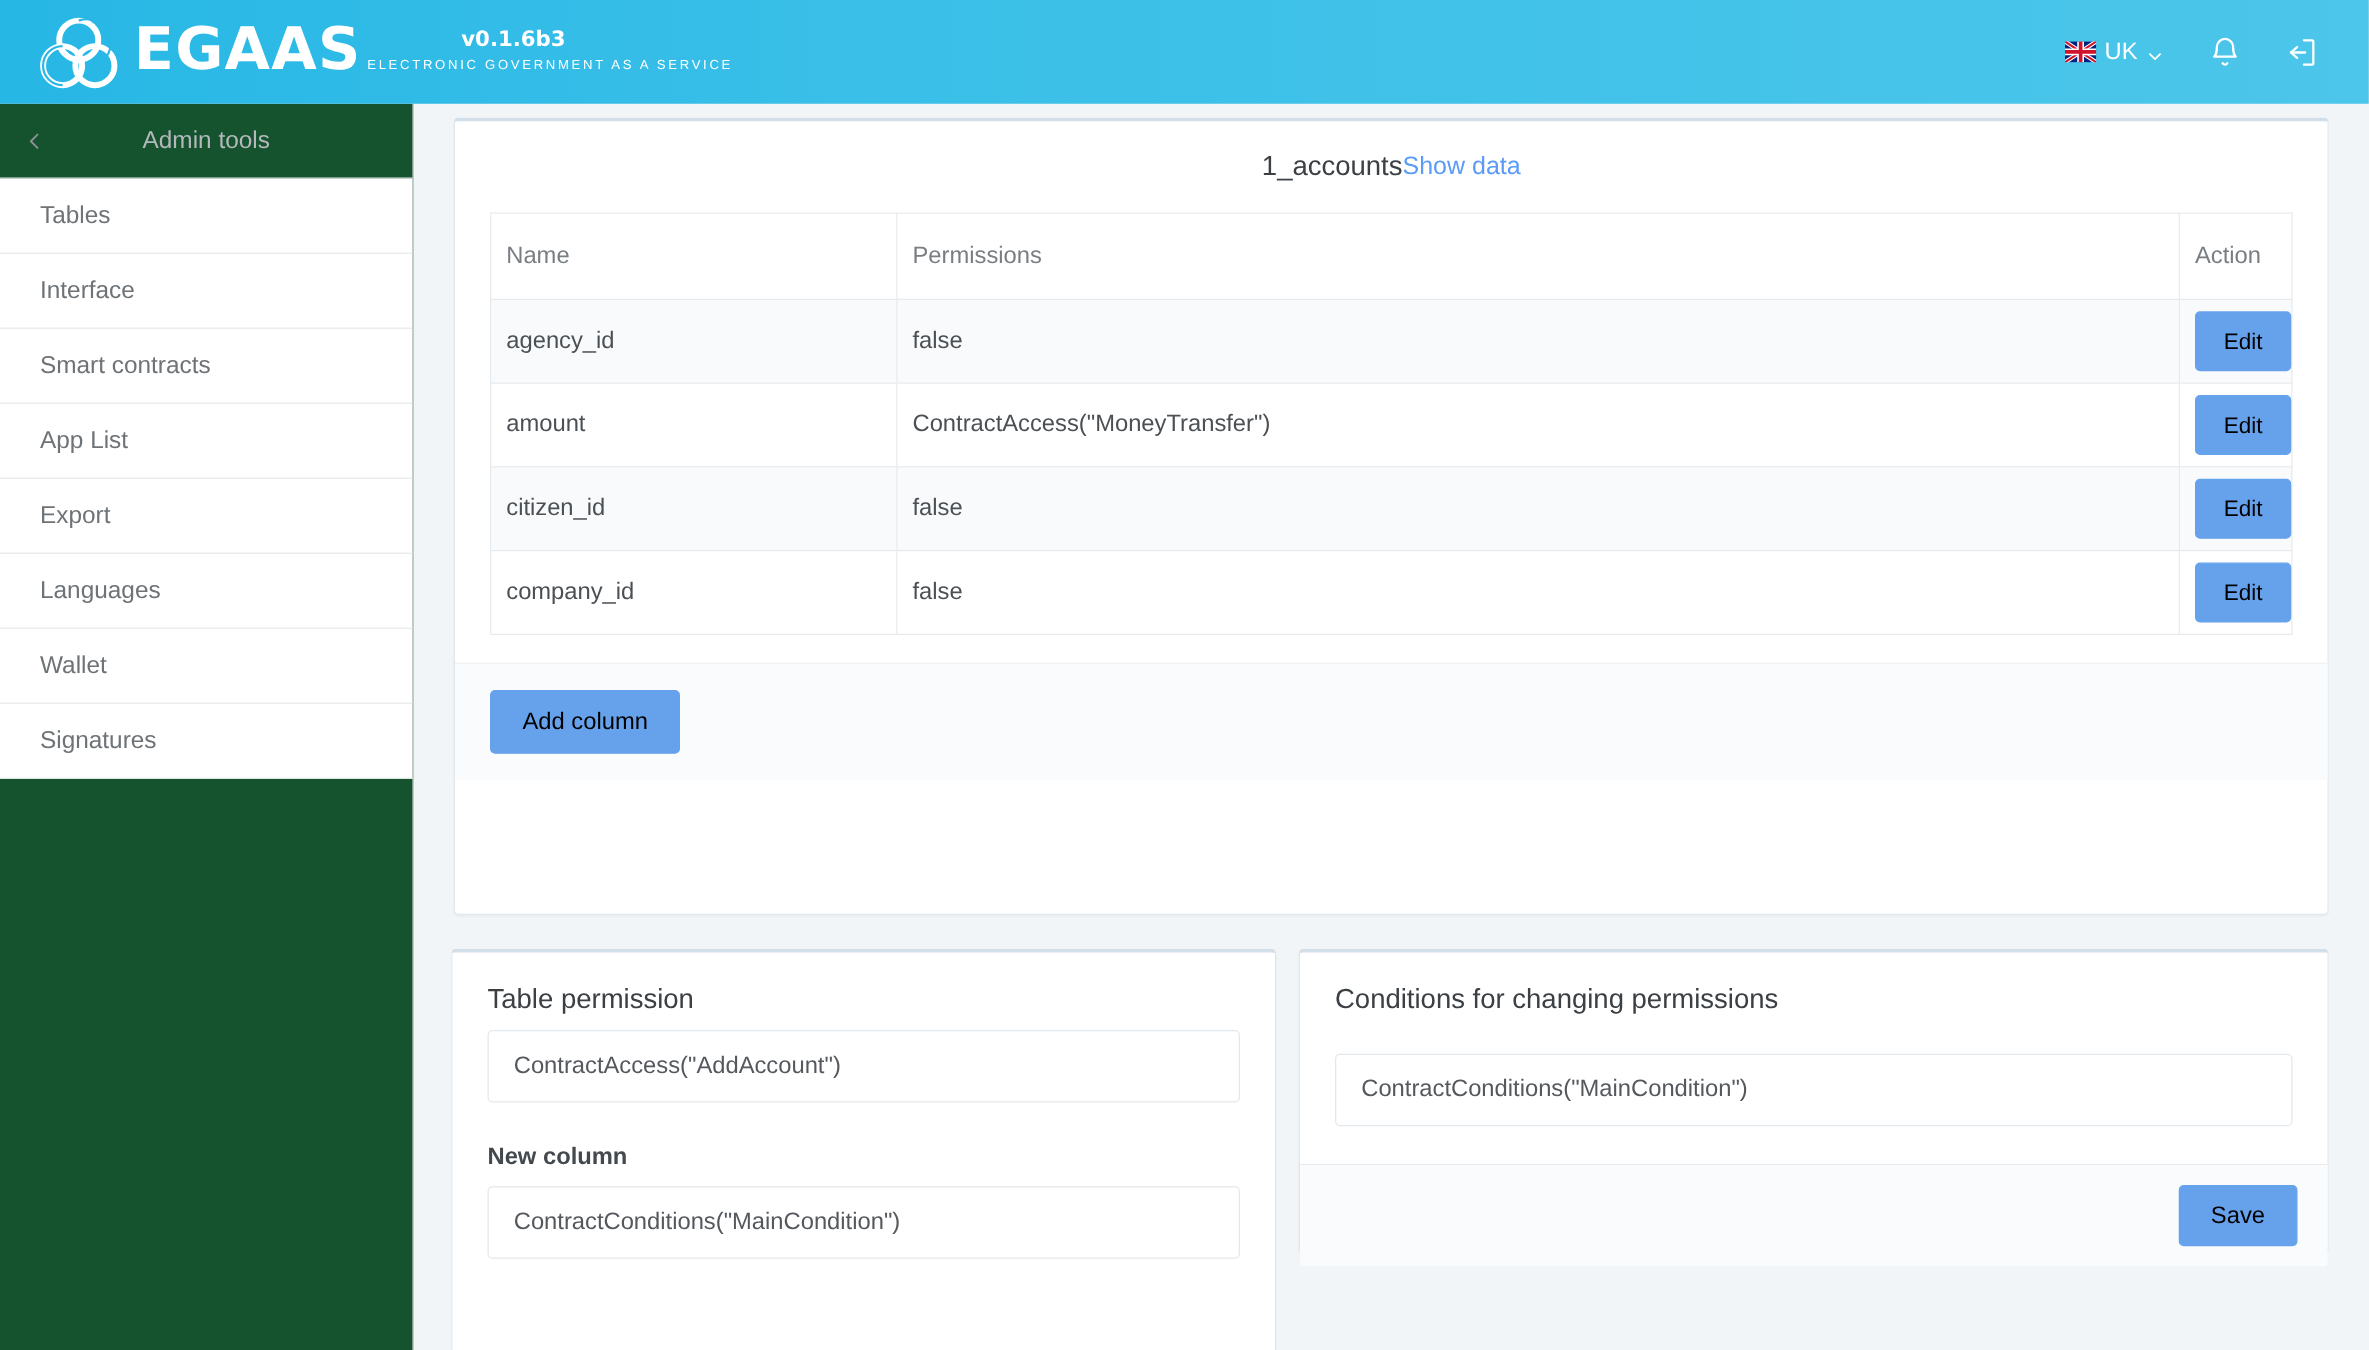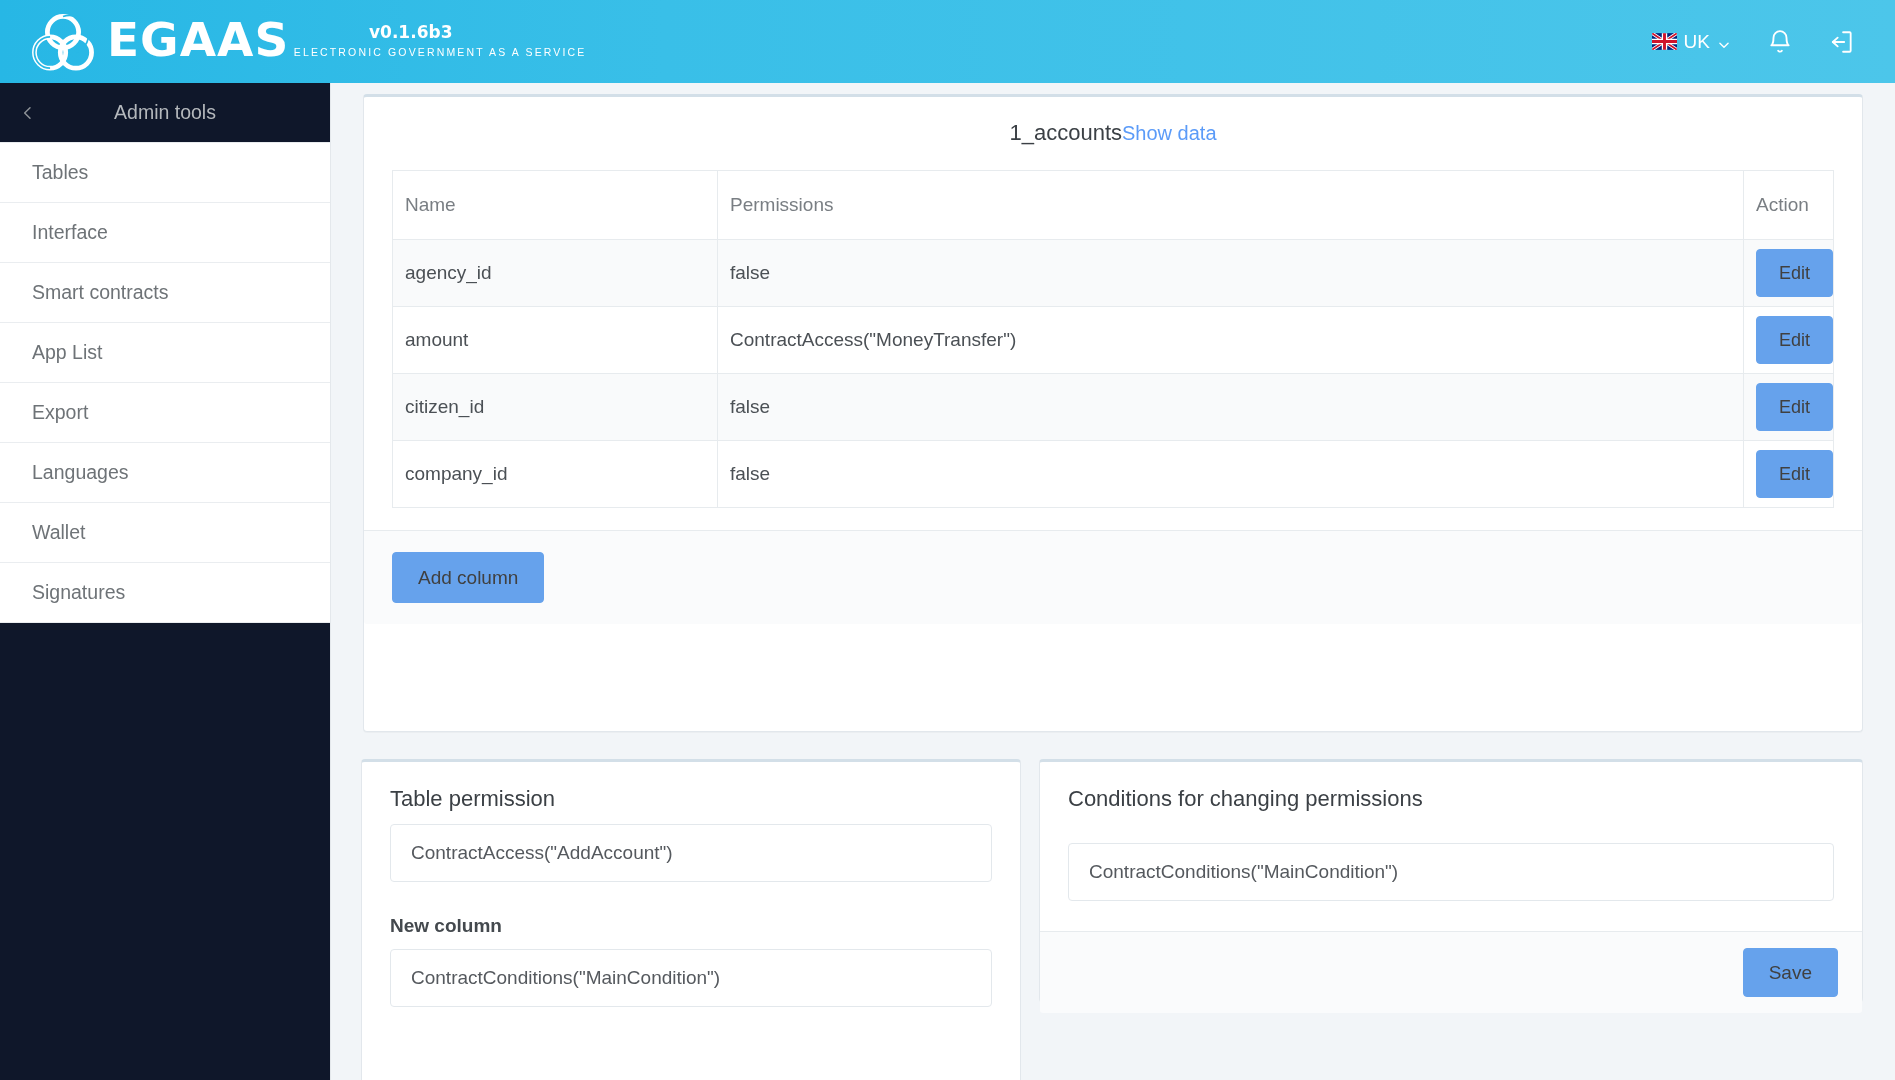--- a/index.html
+++ b/index.html
@@ -55,21 +55,21 @@
     width: 62px; height: 83px;
     display: flex; align-items: center; justify-content: center;
     cursor: pointer;
   }
   .icon-btn svg { width: 26px; height: 26px; display: block; }
 
   
   .sidebar {
     position: absolute; top: 83px; left: 0;
     width: 331px; height: 997px;
-    background: #0f172a;
+    background: #14532d;
     border-right: 1px solid #e4e8ec;
     z-index: 10;
   }
   .sidebar-head {
     height: 60px; display: flex; align-items: center;
     border-bottom: 1px solid #e8ebee;
     position: relative;
   }
   .sidebar-back {
     width: 56px; height: 60px;
@@ -141,21 +141,21 @@
   table.grid tbody tr:nth-child(odd) td { background: #f9fafb; }
   table.grid tbody tr:nth-child(even) td { background: #fff; }
   .col-name { width: 325px; padding-left: 12px !important; }
   .col-perm { width: auto; }
   .col-action { width: 90px; }
   td.cell-name, th.hd-name { padding-left: 12px !important; }
   td.cell-action { text-align: left; padding: 9px 12px !important; }
 
   .btn {
     display: inline-block;
-    background: #66a2ec; color: #404040;
+    background: #66a2ec; color: #000000;
     border: 1px solid #66a2ec; border-radius: 4px;
     font-size: 18px; font-family: "Liberation Sans", sans-serif;
     cursor: pointer; line-height: 1;
   }
   .btn-edit { padding: 14px 22px; min-width: 64px; text-align: center; }
   .btn-addcol { padding: 15px 25px; font-size: 19px; }
   .btn-save { padding: 14px 25px; font-size: 19px; }
 
   .card-footer {
     margin-top: 22px;

